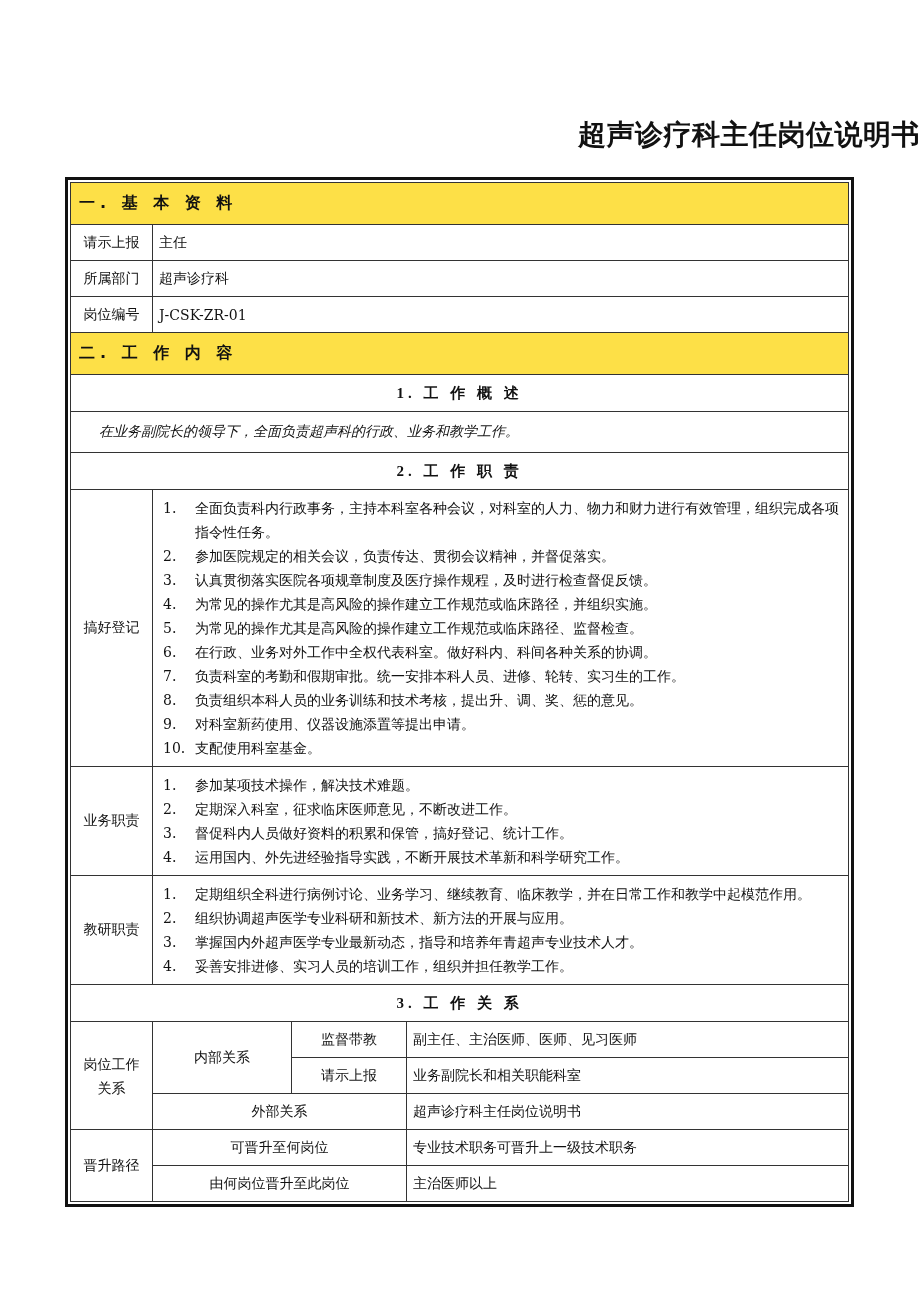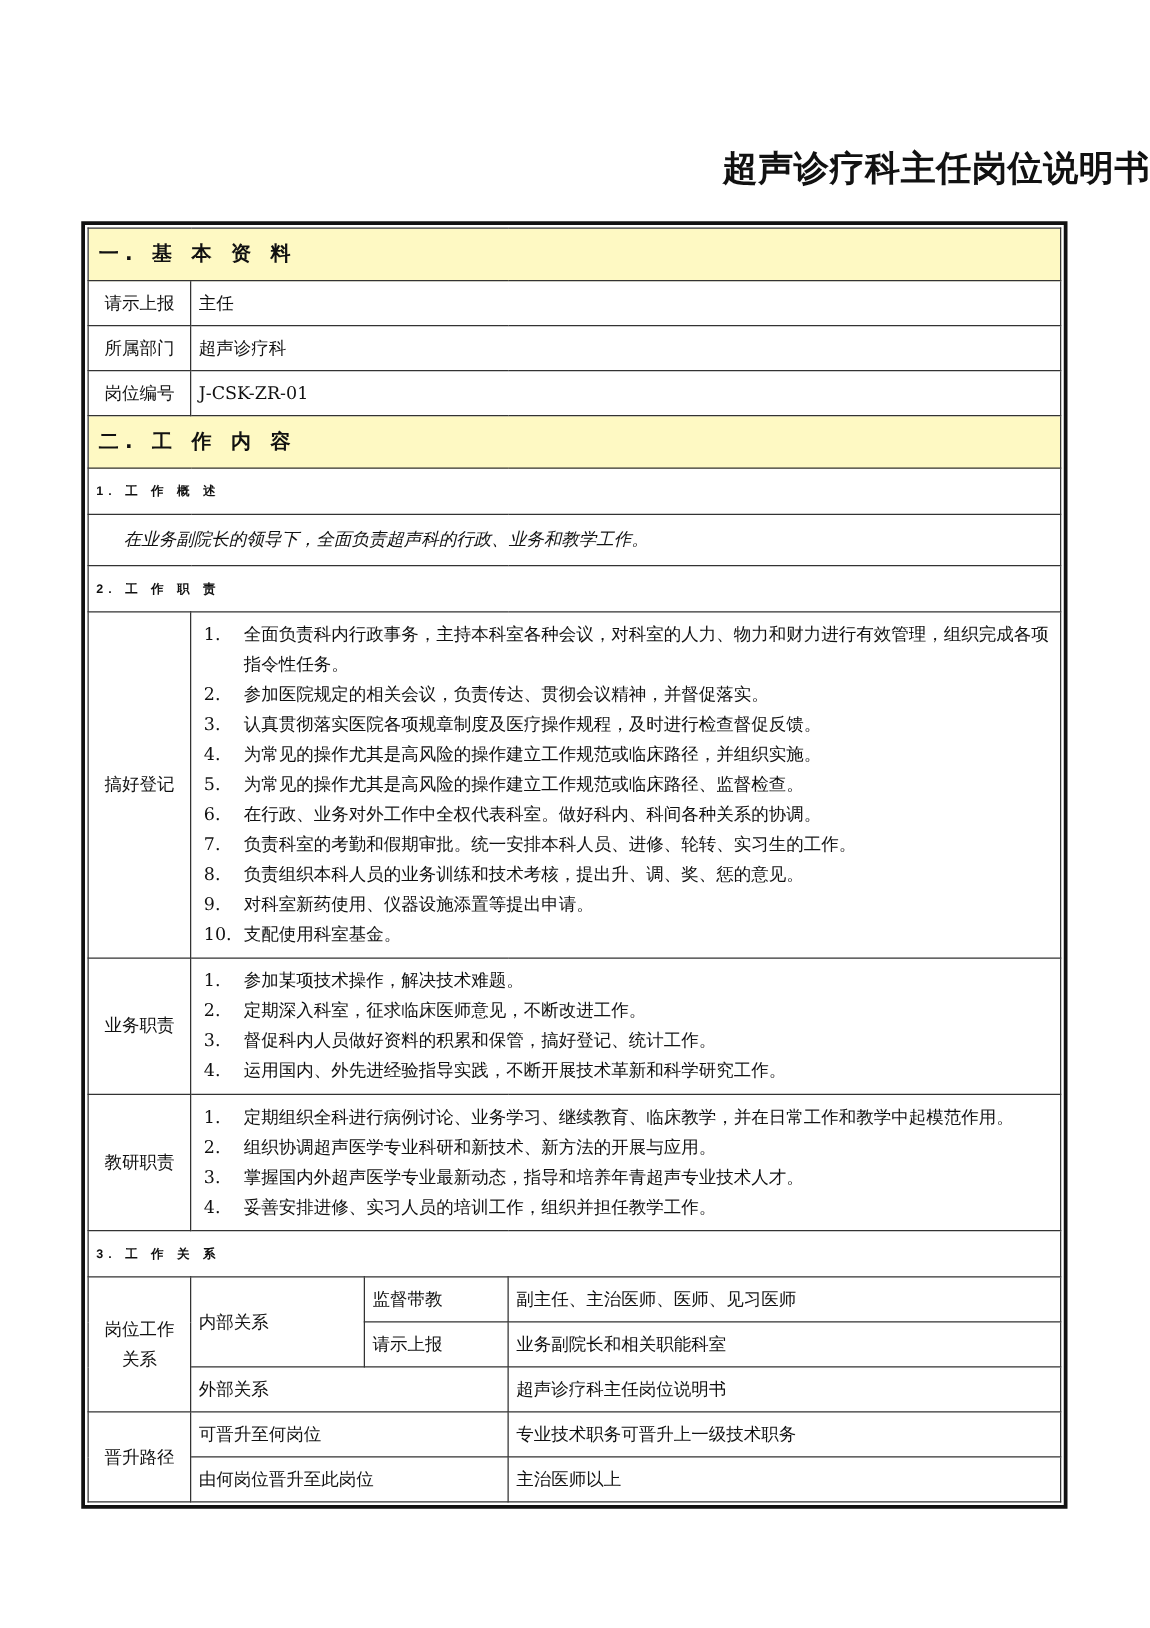--- a/index.html
+++ b/index.html
@@ -1,31 +1,31 @@
 <!DOCTYPE html>
 <html><head>
 <meta charset="utf-8">
 <style>
   html, body { margin: 0; padding: 0; background: #ffffff; }
   body { width: 920px; height: 1302px; position: relative; font-family: "DejaVu Serif", "Liberation Serif", serif; color: #111; }
   .title { position: absolute; top: 116px; left: 0; width: 920px; text-align: right; font-size: 28px; font-weight: bold; font-family: "DejaVu Sans", "Liberation Sans", sans-serif; letter-spacing: 0.5px; }
   .outer { position: absolute; top: 177px; left: 65px; width: 789px; border: 3px solid #111; padding: 2px; box-sizing: border-box; }
   table { width: 100%; border-collapse: collapse; table-layout: fixed; }
   td { border: 1px solid #333; font-size: 14px; padding: 0 6px; vertical-align: middle; }
-  .sec { background: #fef9c3; height: 41px; font-size: 16px; font-weight: bold; letter-spacing: 5px; font-family: "DejaVu Sans", "Liberation Sans", sans-serif; padding-left: 8px; }
-  .sub { height: 36px; text-align: left; font-size: 10px; font-weight: bold; letter-spacing: 4px; font-family: Liberation Sans, sans-serif; }
+  .sec { background: #fde047; height: 41px; font-size: 16px; font-weight: bold; letter-spacing: 5px; font-family: "DejaVu Sans", "Liberation Sans", sans-serif; padding-left: 8px; }
+  .sub { height: 36px; text-align: center; font-size: 15px; font-weight: bold; letter-spacing: 4px; font-family: Liberation Serif, serif; }
   .basic td { height: 35px; }
   .lbl { text-align: center; padding: 0; }
   .summary { height: 40px; padding-left: 28px; font-style: italic; }
   ol.duties { margin: 6px 0; padding: 0; list-style: none; }
   ol.duties li { display: flex; line-height: 24px; font-size: 14px; }
   ol.duties li .num { width: 32px; flex: none; padding-left: 4px; }
   ol.duties li .txt { flex: 1; }
   .rel td { height: 35px; }
-  .c { text-align: left; }
+  .c { text-align: center; }
 </style>
 </head>
 <body>
 
 <div class="title">超声诊疗科主任岗位说明书</div>
 
 <div class="outer">
   <table>
     <colgroup>
       <col style="width:82px">

